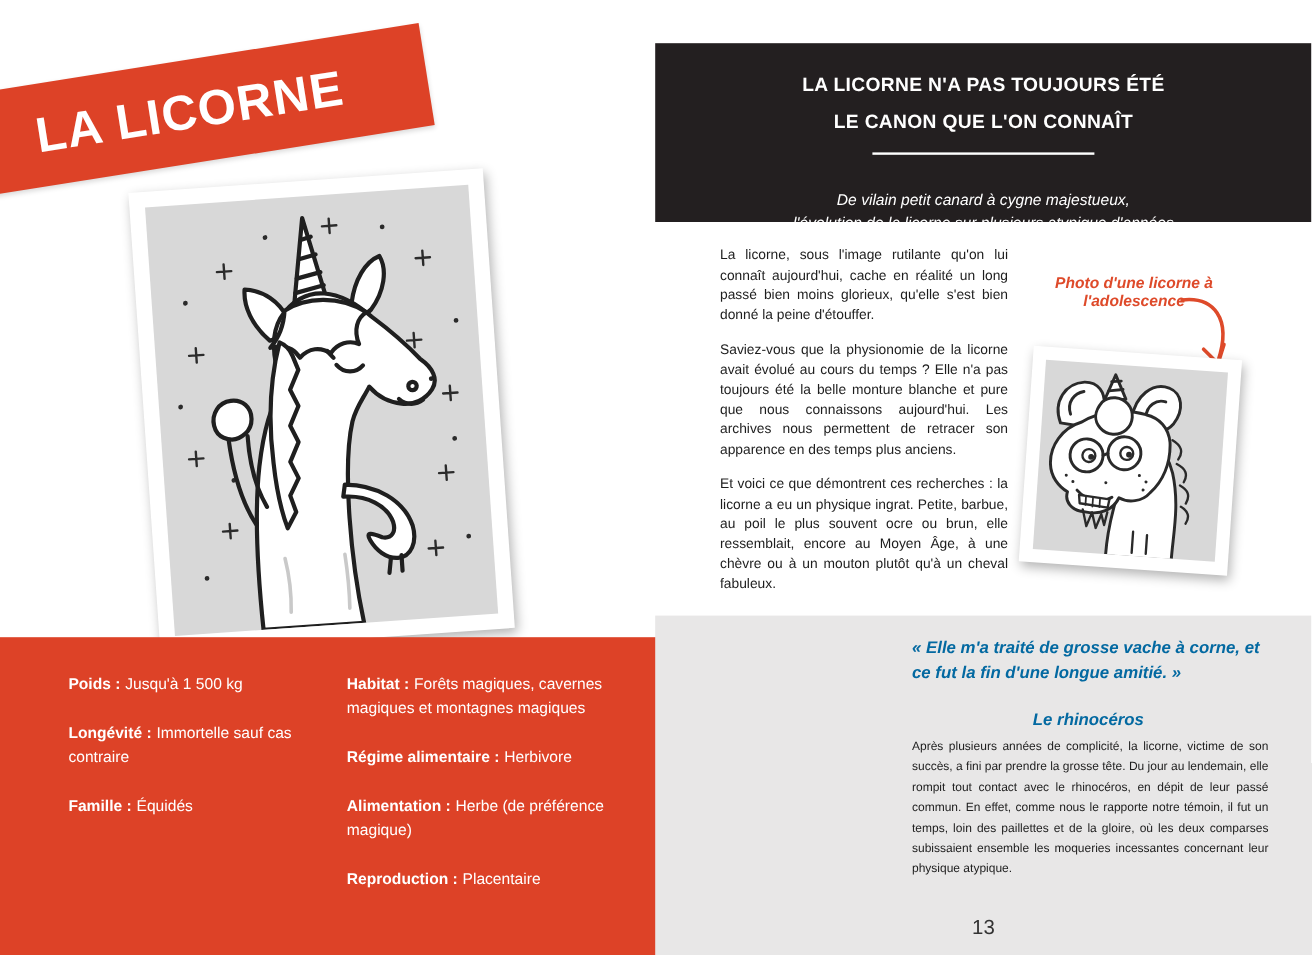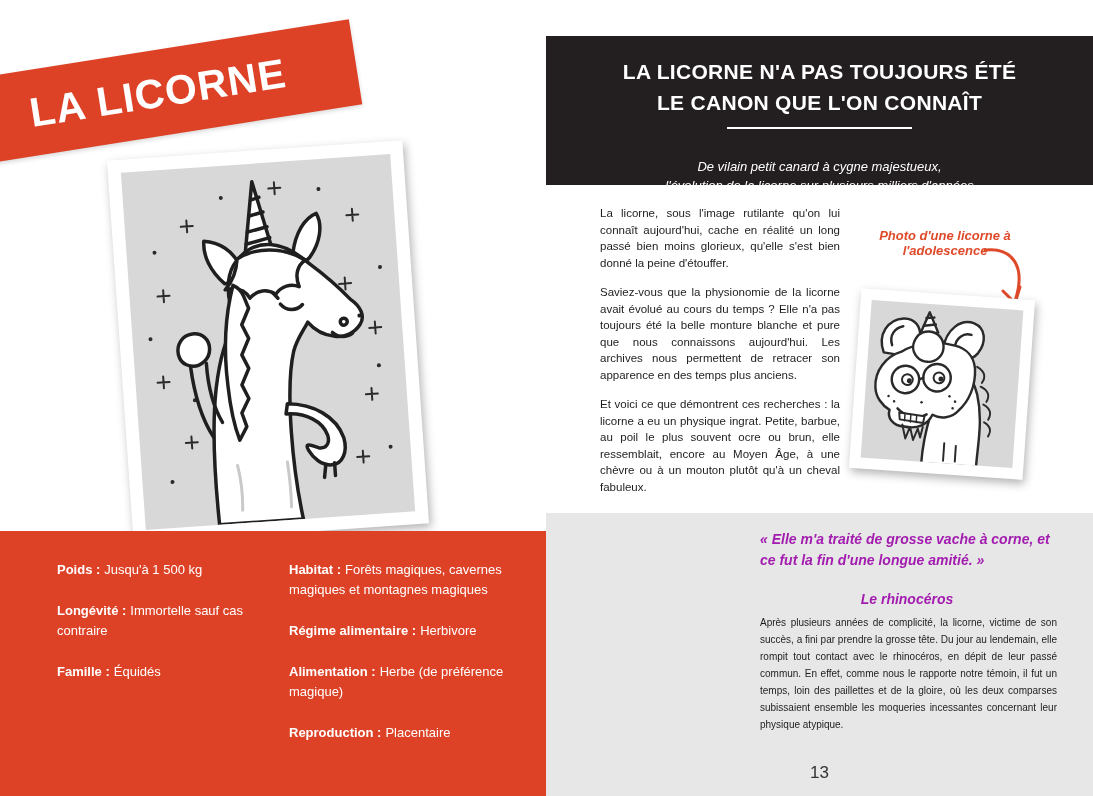--- a/index.html
+++ b/index.html
@@ -20,33 +20,33 @@
   .stats-panel{position:absolute;left:0;top:531px;width:574px;height:265px;background:#DD4227;
                color:#ffffff;display:flex;box-sizing:border-box;padding:29px 0 0 57px;}
   .stats-col{width:222px;}
   .stats-col + .stats-col{margin-left:10px;width:235px;}
   .stat{margin:0 0 21px 0;font-size:13px;line-height:20px;}
   .stat strong{font-weight:bold;margin-right:4px;}
 
   
   .black-header{position:absolute;left:546px;top:36px;width:547px;height:149px;background:#231F20;
                 color:#ffffff;text-align:center;}
-  .bh-title{margin-top:20px;font-size:21px;font-weight:bold;line-height:31px;letter-spacing:.3px;}
+  .bh-title{margin-top:20px;font-size:16px;font-weight:bold;line-height:31px;letter-spacing:.3px;}
   .bh-divider{width:185px;height:2px;background:#ffffff;margin:9px auto 8px auto;}
   .bh-subtitle{font-style:italic;font-size:13px;line-height:19px;margin-top:28px;}
 
   .body-col{position:absolute;left:600px;top:205px;width:240px;}
   .body-col p{margin:0 0 13px 0;font-size:11.5px;line-height:16.5px;text-align:justify;}
 
   .photo-caption{position:absolute;left:845px;top:228px;width:200px;text-align:center;
                  color:#DE4A2A;font-style:italic;font-weight:bold;font-size:13px;}
   .caption-arrow{position:absolute;left:963px;top:243px;}
 
   .gray-panel{position:absolute;left:546px;top:513px;width:547px;height:283px;background:#E8E7E7;}
-  .quote-block{position:absolute;left:214px;top:16px;width:294px;color:#a21caf;
+  .quote-block{position:absolute;left:214px;top:16px;width:294px;color:#0369a1;
                font-style:italic;font-weight:bold;font-size:14px;line-height:21px;}
   .quote-attrib{text-align:center;margin-top:18px;}
   .gray-body{position:absolute;left:214px;top:101px;width:297px;font-size:10px;line-height:17px;
              text-align:justify;color:#1d1d1d;}
   .page-number{position:absolute;left:0;right:0;bottom:13px;text-align:center;font-size:17px;color:#333333;}
 
   svg{display:block;}
 </style>
 </head>
 <body>
@@ -142,21 +142,21 @@
   </div>
 
   <header class="black-header">
     <div class="bh-title">
       <div>LA LICORNE N'A PAS TOUJOURS ÉTÉ</div>
       <div>LE CANON QUE L'ON CONNAÎT</div>
     </div>
     <div class="bh-divider"></div>
     <div class="bh-subtitle">
       <div>De vilain petit canard à cygne majestueux,</div>
-      <div>l'évolution de la licorne sur plusieurs milliers d'années</div>
+      <div>l'évolution de la licorne sur plusieurs atypique d'années</div>
     </div>
   </header>
 
   <div class="body-col">
     <p>La licorne, sous l'image rutilante qu'on lui connaît aujourd'hui, cache en réalité un long passé bien moins glorieux, qu'elle s'est bien donné la peine d'étouffer.</p>
     <p>Saviez-vous que la physionomie de la licorne avait évolué au cours du temps ? Elle n'a pas toujours été la belle monture blanche et pure que nous connaissons aujourd'hui. Les archives nous permettent de retracer son apparence en des temps plus anciens.</p>
     <p>Et voici ce que démontrent ces recherches : la licorne a eu un physique ingrat. Petite, barbue, au poil le plus souvent ocre ou brun, elle ressemblait, encore au Moyen Âge, à une chèvre ou à un mouton plutôt qu'à un cheval fabuleux.</p>
   </div>
 
   <div class="photo-caption">Photo d'une licorne à l'adolescence</div>

